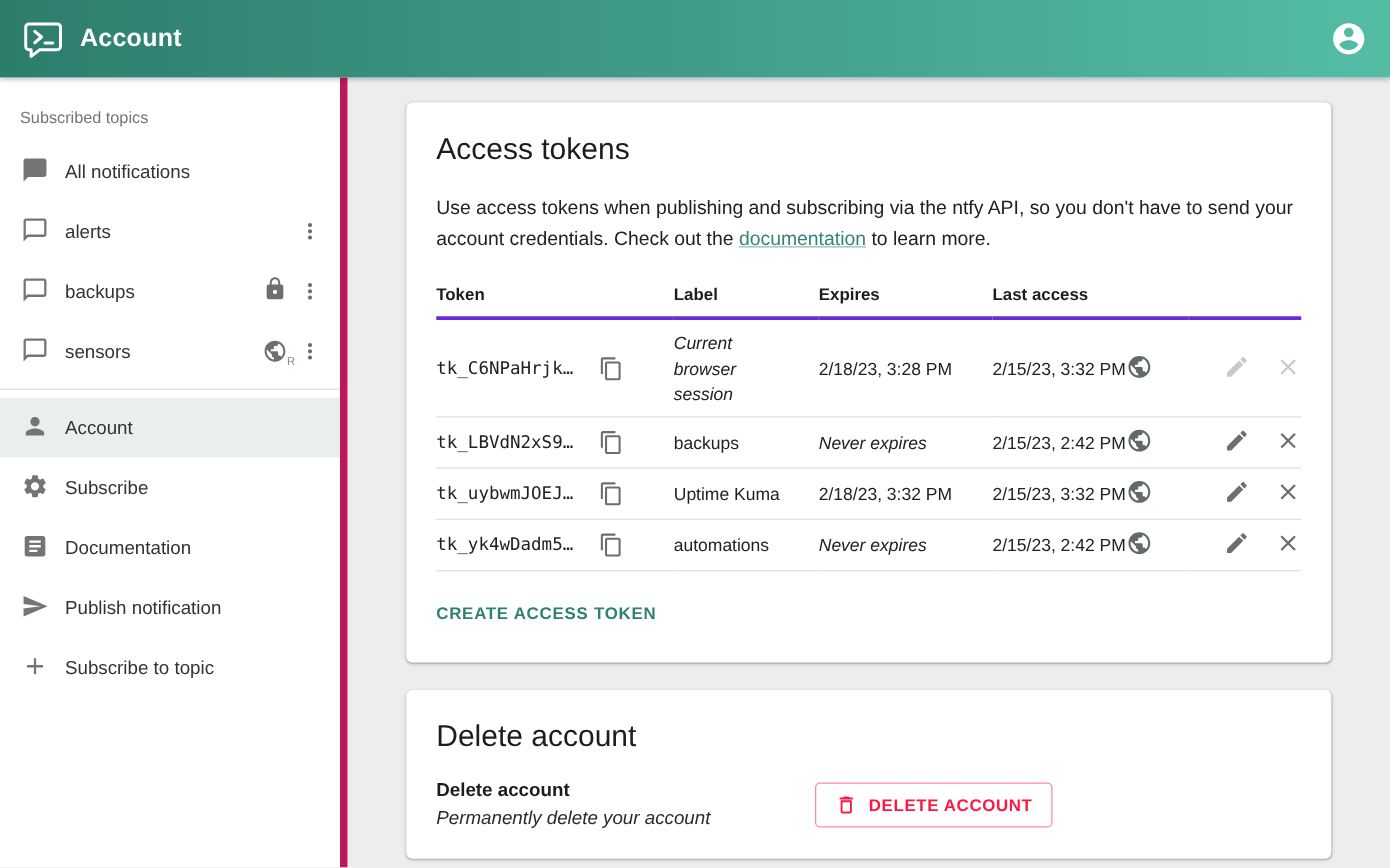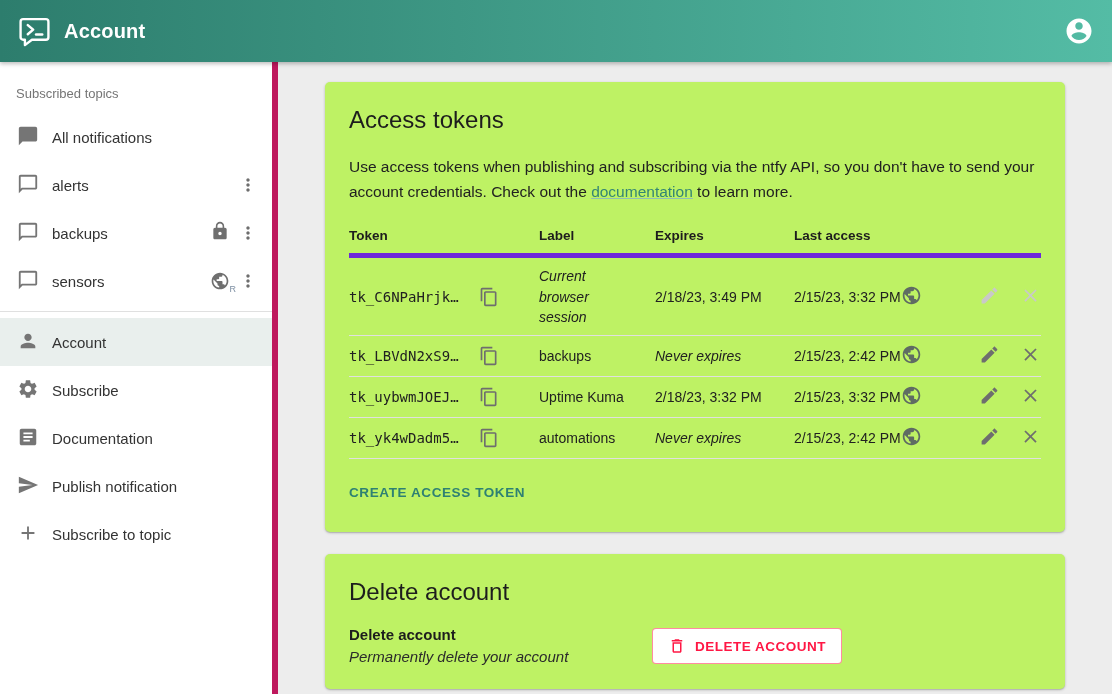--- a/index.html
+++ b/index.html
@@ -25,29 +25,29 @@
   .nav-item .lead-icon { width:24px; height:24px; color:#757575; margin-right:10px; flex-shrink:0; display:inline-flex; }
   .nav-item .nav-label { font-size:15px; color:#333; margin-left:1px; }
   .nav-item .trail { margin-left:auto; display:flex; align-items:center; gap:8px; color:#6f6f6f; }
   .nav-item.selected { background:#e9efed; }
   .sidebar-divider { border:none; border-top:1px solid #e0e0e0; margin:6px 0; }
   .globe-reserved { position:relative; display:inline-flex; }
   .globe-reserved .r-badge { position:absolute; right:-6px; bottom:-3px; font-size:9px; color:#7d8fa3; }
 
   
   .main { flex:1; padding-top:20px; overflow:hidden; }
-  .card { width:740px; margin:0 auto 22px; background:#bef264; border-radius:5px;
+  .card { width:740px; margin:0 auto 22px; background:#ffffff; border-radius:5px;
     box-shadow:0 1px 3px rgba(0,0,0,.2), 0 1px 1px rgba(0,0,0,.12); padding:24px; }
   .card-title { font-size:24px; font-weight:400; color:#1d1d1d; margin-bottom:20px; }
   .card-desc { font-size:15.5px; line-height:1.62; color:#212121; margin-bottom:14px; }
   .teal-link { color:#338574; text-decoration:underline; text-decoration-color:#8fbfb4; cursor:pointer; }
 
   table.tokens { width:100%; border-collapse:collapse; }
   .tokens th { text-align:left; font-size:13.5px; font-weight:700; color:#1d1d1d;
-    padding:10px 0; border-bottom:5px solid #6d28d9; }
+    padding:10px 0; border-bottom:3px solid #6d28d9; }
   .tokens td { font-size:14px; color:#212121; padding:8px 0; border-bottom:1px solid #e0e0e0;
     vertical-align:middle; }
   .col-token{width:190px;} .col-label{width:116px;} .col-expires{width:139px;}
   .col-access{width:157px;} .col-actions{width:90px;}
   .td-token { font-family:"DejaVu Sans Mono", monospace; font-size:13.5px; color:#333; }
   .td-token .cellwrap { display:flex; align-items:center; gap:20px; }
   .td-label { padding-right:20px !important; line-height:1.45; }
   .em { font-style:italic; }
   .td-access .cellwrap { display:flex; align-items:center; gap:0; color:#212121; }
   .td-access svg { color:#5f6b63; }
@@ -234,21 +234,21 @@
                 <span class="cellwrap">
                   <span>tk_C6NPaHrjk…</span>
                   <button class="iconbtn copy-btn">
                     <svg width="20" height="20" viewBox="0 0 24 24" fill="currentColor">
                       <path d="M16 1H4c-1.1 0-2 .9-2 2v14h2V3h12V1zm3 4H8c-1.1 0-2 .9-2 2v14c0 1.1.9 2 2 2h11c1.1 0 2-.9 2-2V7c0-1.1-.9-2-2-2zm0 16H8V7h11v14z"></path>
                     </svg>
                   </button>
                 </span>
               </td>
             <td class="td-label em">Current browser session</td>
-            <td class="td-expires">2/18/23, 3:49 PM</td>
+            <td class="td-expires">2/18/23, 3:28 PM</td>
             <td class="td-access">
                 <span class="cellwrap">
                   <span>2/15/23, 3:32 PM</span>
                   <span><svg width="21" height="21" viewBox="0 0 24 24" fill="currentColor">
                       <path d="M12 2C6.48 2 2 6.48 2 12s4.48 10 10 10 10-4.48 10-10S17.52 2 12 2zm-1 17.93c-3.95-.49-7-3.85-7-7.93 0-.62.08-1.21.21-1.79L9 15v1c0 1.1.9 2 2 2v1.93zm6.9-2.54c-.26-.81-1-1.39-1.9-1.39h-1v-3c0-.55-.45-1-1-1H8v-2h2c.55 0 1-.45 1-1V7h2c1.1 0 2-.9 2-2v-.41c2.93 1.19 5 4.06 5 7.41 0 2.08-.8 3.97-2.1 5.39z"></path>
                     </svg></span>
                 </span>
               </td>
             <td class="td-actions">
               <button class="iconbtn act-btn disabled">

